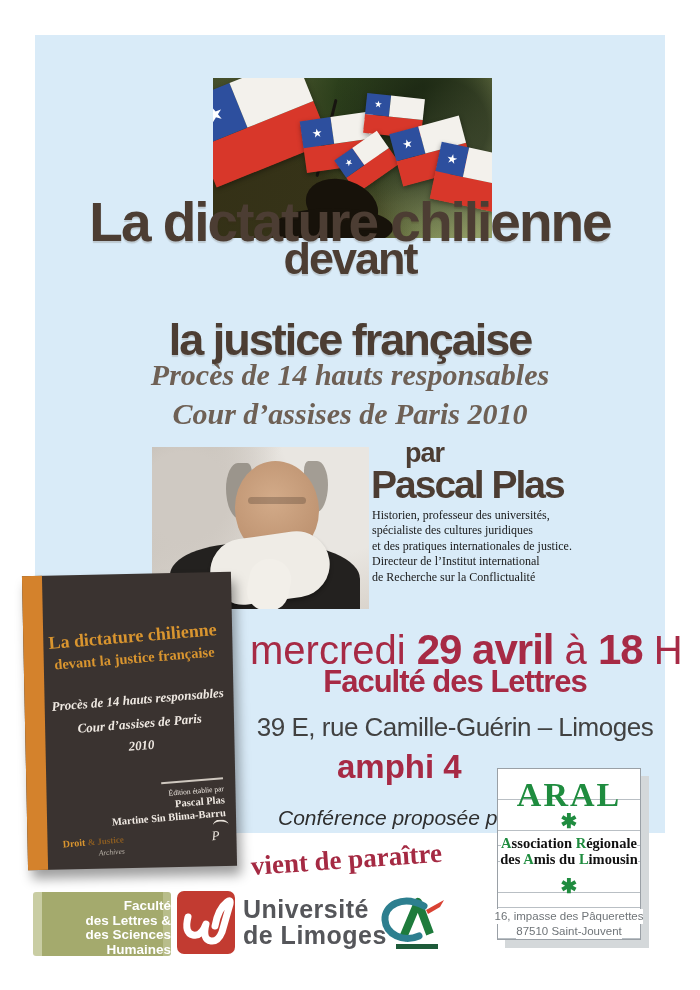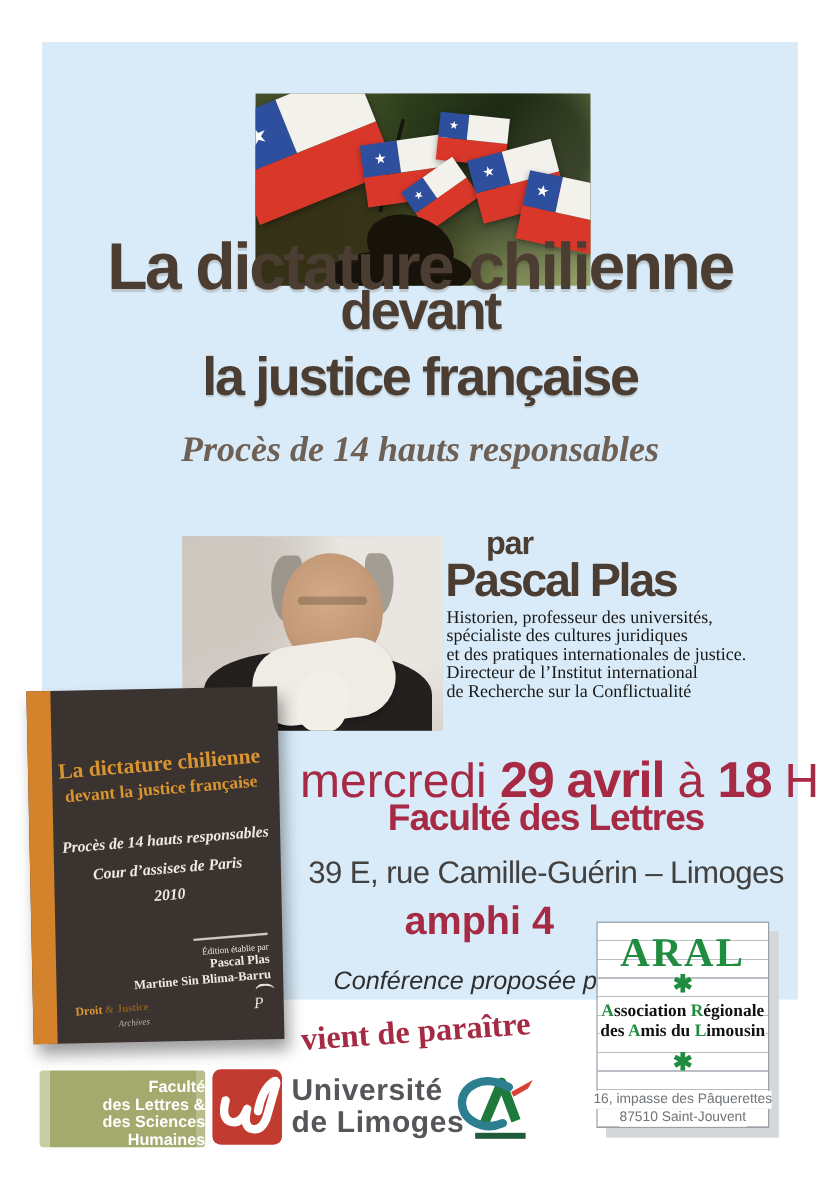--- a/index.html
+++ b/index.html
@@ -25,30 +25,30 @@
   .flag .fly{flex:1;background:#f3f1ec;}
   .flag .bottom{height:48%;background:#d8372a;}
   .pole{position:absolute;width:3px;background:#171510;border-radius:2px;}
   .silhouette{position:absolute;background:#17120a;border-radius:50%;}
 
   
   .t-main{left:35px;width:630px;text-align:center;color:#4c3d33;font-weight:800;
           letter-spacing:-2px;text-shadow:0 2px 1px rgba(60,45,30,.18);}
   .t1{top:190px;font-size:55px;}
   .t2{top:233px;font-size:45px;}
-  .t3{top:288px;font-size:45px;}
+  .t3{top:314px;font-size:45px;}
   .sub{left:35px;width:630px;text-align:center;color:#6e6055;
        font-family:"Liberation Serif",serif;font-style:italic;font-weight:700;font-size:30px;}
   .s1{top:358px;} .s2{top:397px;}
 
   
   .par{left:405px;top:438px;color:#4c3d33;font-weight:800;font-size:27px;letter-spacing:-1px;}
   .speaker-name{left:371px;top:463px;color:#4c3d33;font-weight:800;font-size:39px;letter-spacing:-2px;}
   .bio{left:372px;top:508px;width:250px;font-family:"Liberation Serif",serif;
-       font-size:15px;line-height:15.4px;color:#181818;}
+       font-size:12px;line-height:15.4px;color:#181818;}
 
   
   .photo{left:152px;top:447px;width:217px;height:162px;overflow:hidden;
          background:
            radial-gradient(circle at 15% 30%, #cfc9c2 0 20%, rgba(207,201,194,0) 50%),
            radial-gradient(circle at 85% 25%, #e9e6e1 0 30%, rgba(233,230,225,0) 60%),
            radial-gradient(circle at 80% 80%, #d8d2ca 0 25%, rgba(216,210,202,0) 55%),
            linear-gradient(135deg,#b9b2a9,#e4e0da 60%,#cfc9c0);}
   .ph{position:absolute;}
   .jacket{left:18px;top:96px;width:190px;height:80px;background:#23211f;border-radius:40% 45% 0 0;}
@@ -174,20 +174,21 @@
         <div class="bottom"></div>
       </div>
     <div class="silhouette" style="left:92px;top:102px;width:74px;height:52px;transform:rotate(18deg);"></div>
     <div class="silhouette" style="left:60px;top:130px;width:120px;height:40px;"></div>
   </div>
 
   <div class="abs t-main t1">La dictature chilienne</div>
   <div class="abs t-main t2">devant</div>
   <div class="abs t-main t3">la justice française</div>
   <div class="abs sub s1">Procès de 14 hauts responsables</div>
+  <div class="abs sub s2">Cour d’assises de Paris 2010</div>
 
   <div class="abs photo">
     <div class="ph jacket"></div>
     <div class="ph hairL"></div>
     <div class="ph hairR"></div>
     <div class="ph face"></div>
     <div class="ph browline"></div>
     <div class="ph scarf"></div>
     <div class="ph scarf2"></div>
   </div>

